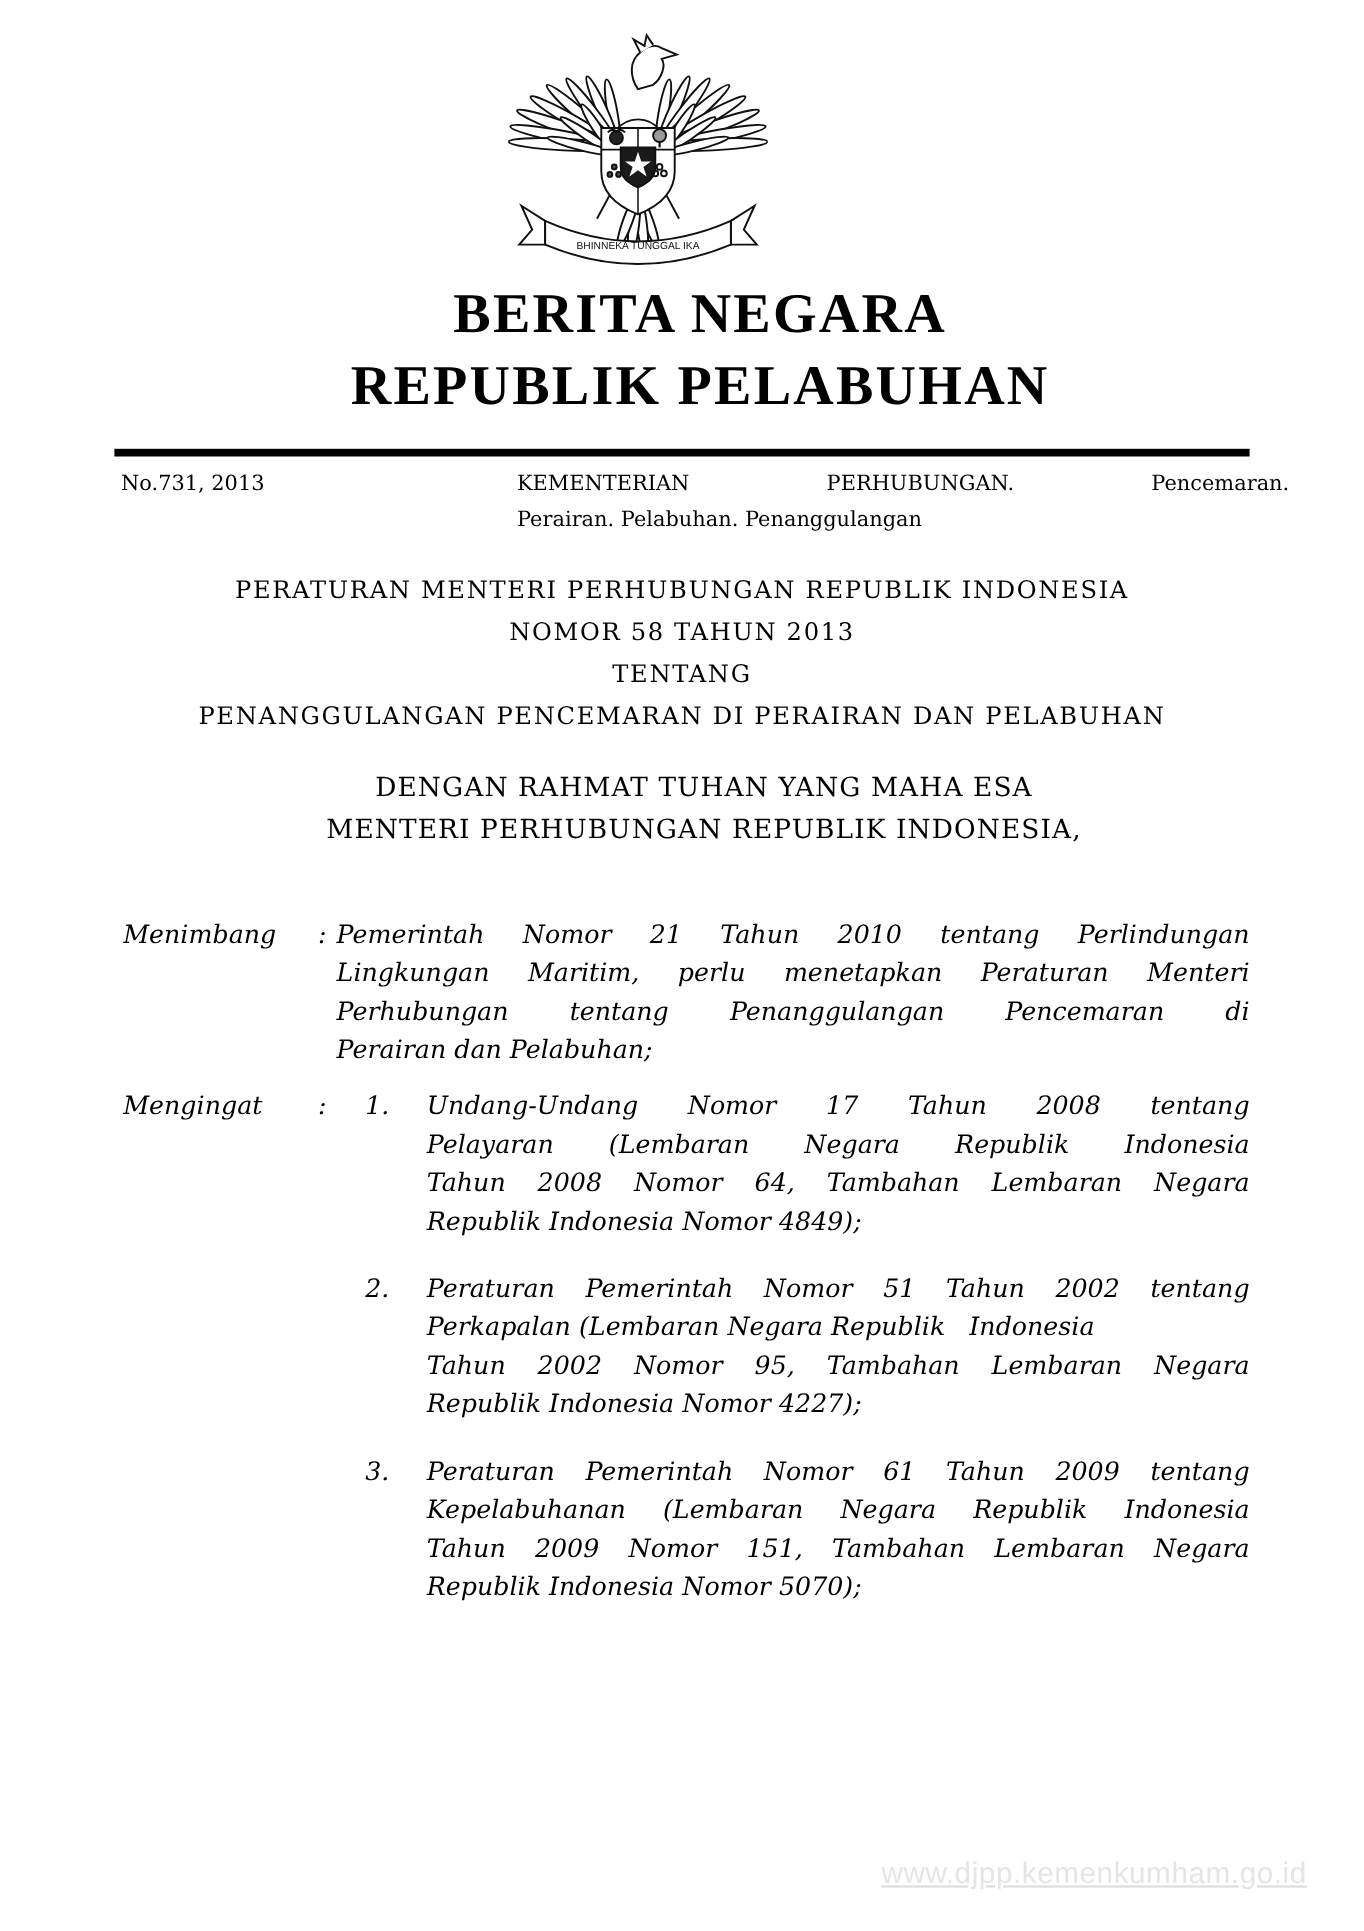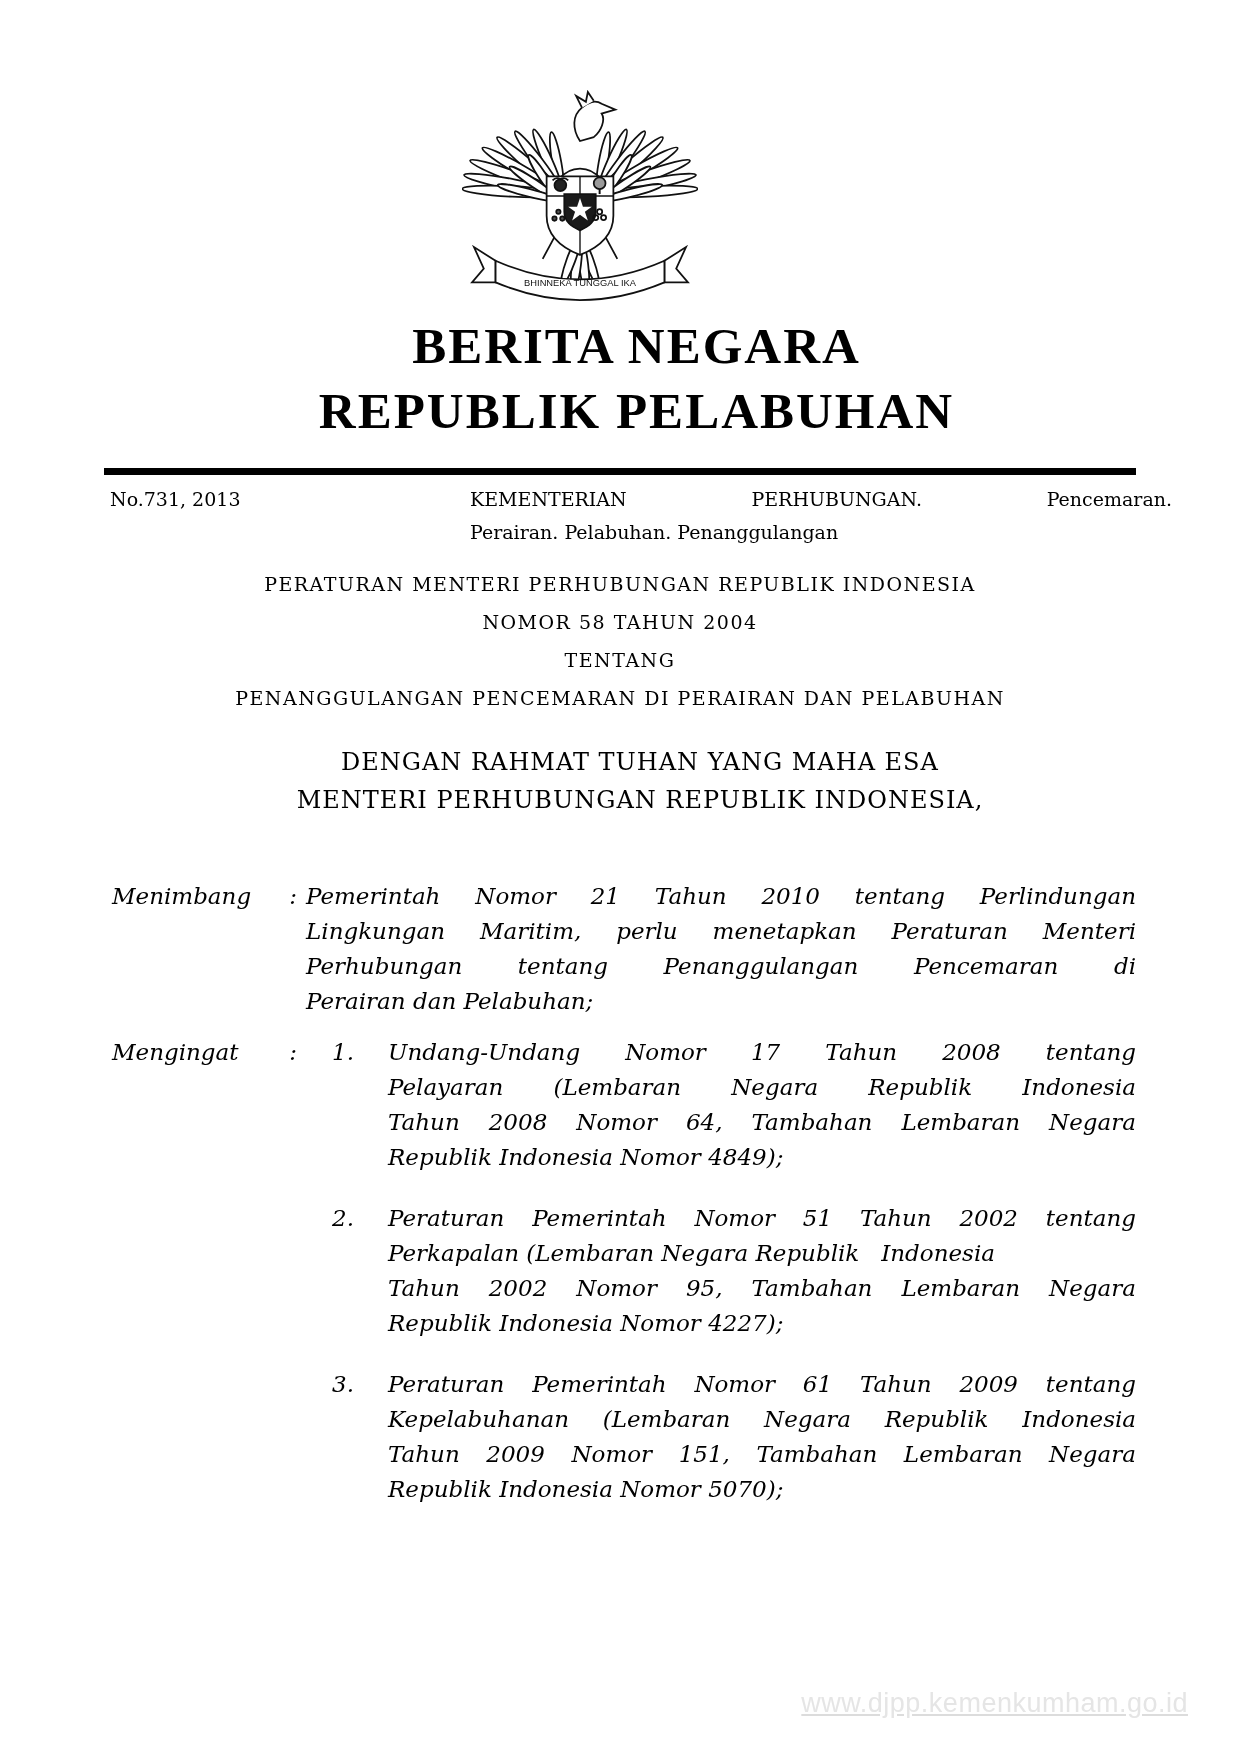--- a/index.html
+++ b/index.html
@@ -1,40 +1,40 @@
 <!DOCTYPE html>
 <html><head>
 <meta charset="utf-8">
 <style>
   html,body { margin:0; padding:0; background:#fff; }
   .page {
     position:relative; width:1240px; height:1755px; background:#ffffff;
     font-family:"DejaVu Serif","Liberation Serif",serif; color:#000; overflow:hidden;
   }
   
-  .emblem { padding-top:90px;text-decoration:underline; }
+  .emblem { padding-top:30px;text-decoration:underline; }
   .emblem svg { display:block; margin:0 auto; transform:translateX(-40px); }
   
   .masthead {
     margin-top:10px; text-align:center; font-weight:bold;
     font-family:"Liberation Serif","DejaVu Serif",serif;
     font-size:51px; line-height:65px; letter-spacing:2px;margin-left:33px;
   }
   .rule { height:7px; background:#000; margin:24px 104px 0 104px; }
   
   .gazette {
     display:grid; grid-template-columns:366px 1fr;
     padding:8px 68px 0 104px; font-size:19px; line-height:33px;
   }
   .gazette-no { padding-left:6px; }
   
   .jline { text-align:justify; text-align-last:justify; }
   .endline { text-align-last:left; }
   
-  .doc-title { margin-top:16px; text-align:center; font-size:19px; line-height:38px; letter-spacing:1.5px; }
+  .doc-title { margin-top:30px; text-align:center; font-size:22px; line-height:38px; letter-spacing:1.5px; }
   .invocation { margin-top:26px; text-align:center; font-size:24px; line-height:38px; letter-spacing:1px;padding-left:40px; }
   
   .block { padding:0 104px; font-size:23px; line-height:35px; }
   .crow { display:grid; grid-template-columns:176px 26px 1fr;font-style:italic; }
   .crow .label { padding-left:8px; }
   .crow .colon { text-align:center; }
   .menimbang-row { margin-top:60px; }
   .mengingat-row { margin-top:16px; }
   .item { display:grid; grid-template-columns:56px 1fr; margin-left:26px; margin-bottom:26px; }
   .item:last-child { margin-bottom:0; }
@@ -131,21 +131,21 @@
   <div class="gazette">
     <div class="gazette-no">No.731, 2013</div>
     <div>
       <div class="jline">KEMENTERIAN PERHUBUNGAN. Pencemaran.</div>
       <div class="jline endline">Perairan. Pelabuhan. Penanggulangan</div>
     </div>
   </div>
 
   <div class="doc-title">
     <div>PERATURAN MENTERI PERHUBUNGAN REPUBLIK INDONESIA</div>
-    <div>NOMOR 58 TAHUN 2004</div>
+    <div>NOMOR 58 TAHUN 2013</div>
     <div>TENTANG</div>
     <div>PENANGGULANGAN PENCEMARAN DI PERAIRAN DAN PELABUHAN</div>
   </div>
 
   <div class="invocation">
     <div>DENGAN RAHMAT TUHAN YANG MAHA ESA</div>
     <div>MENTERI PERHUBUNGAN REPUBLIK INDONESIA,</div>
   </div>
 
   <div class="block crow menimbang-row">

